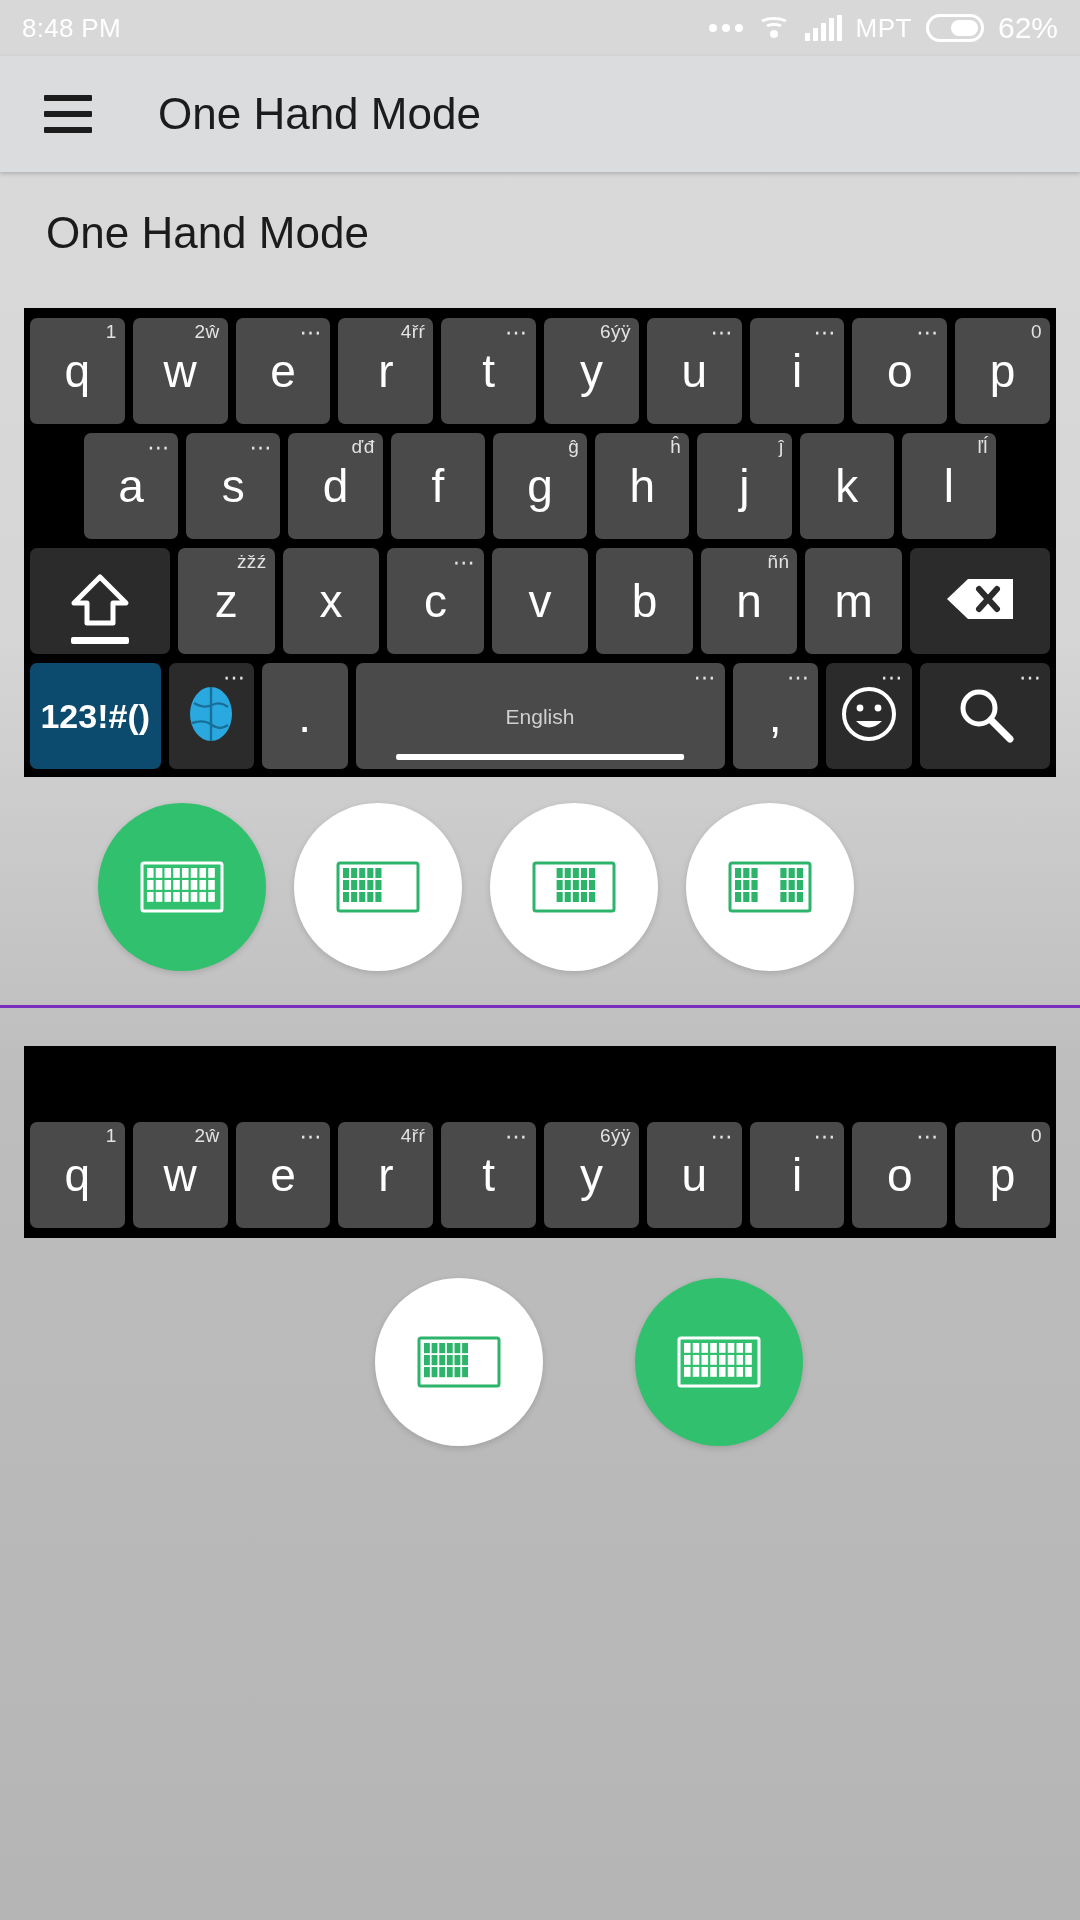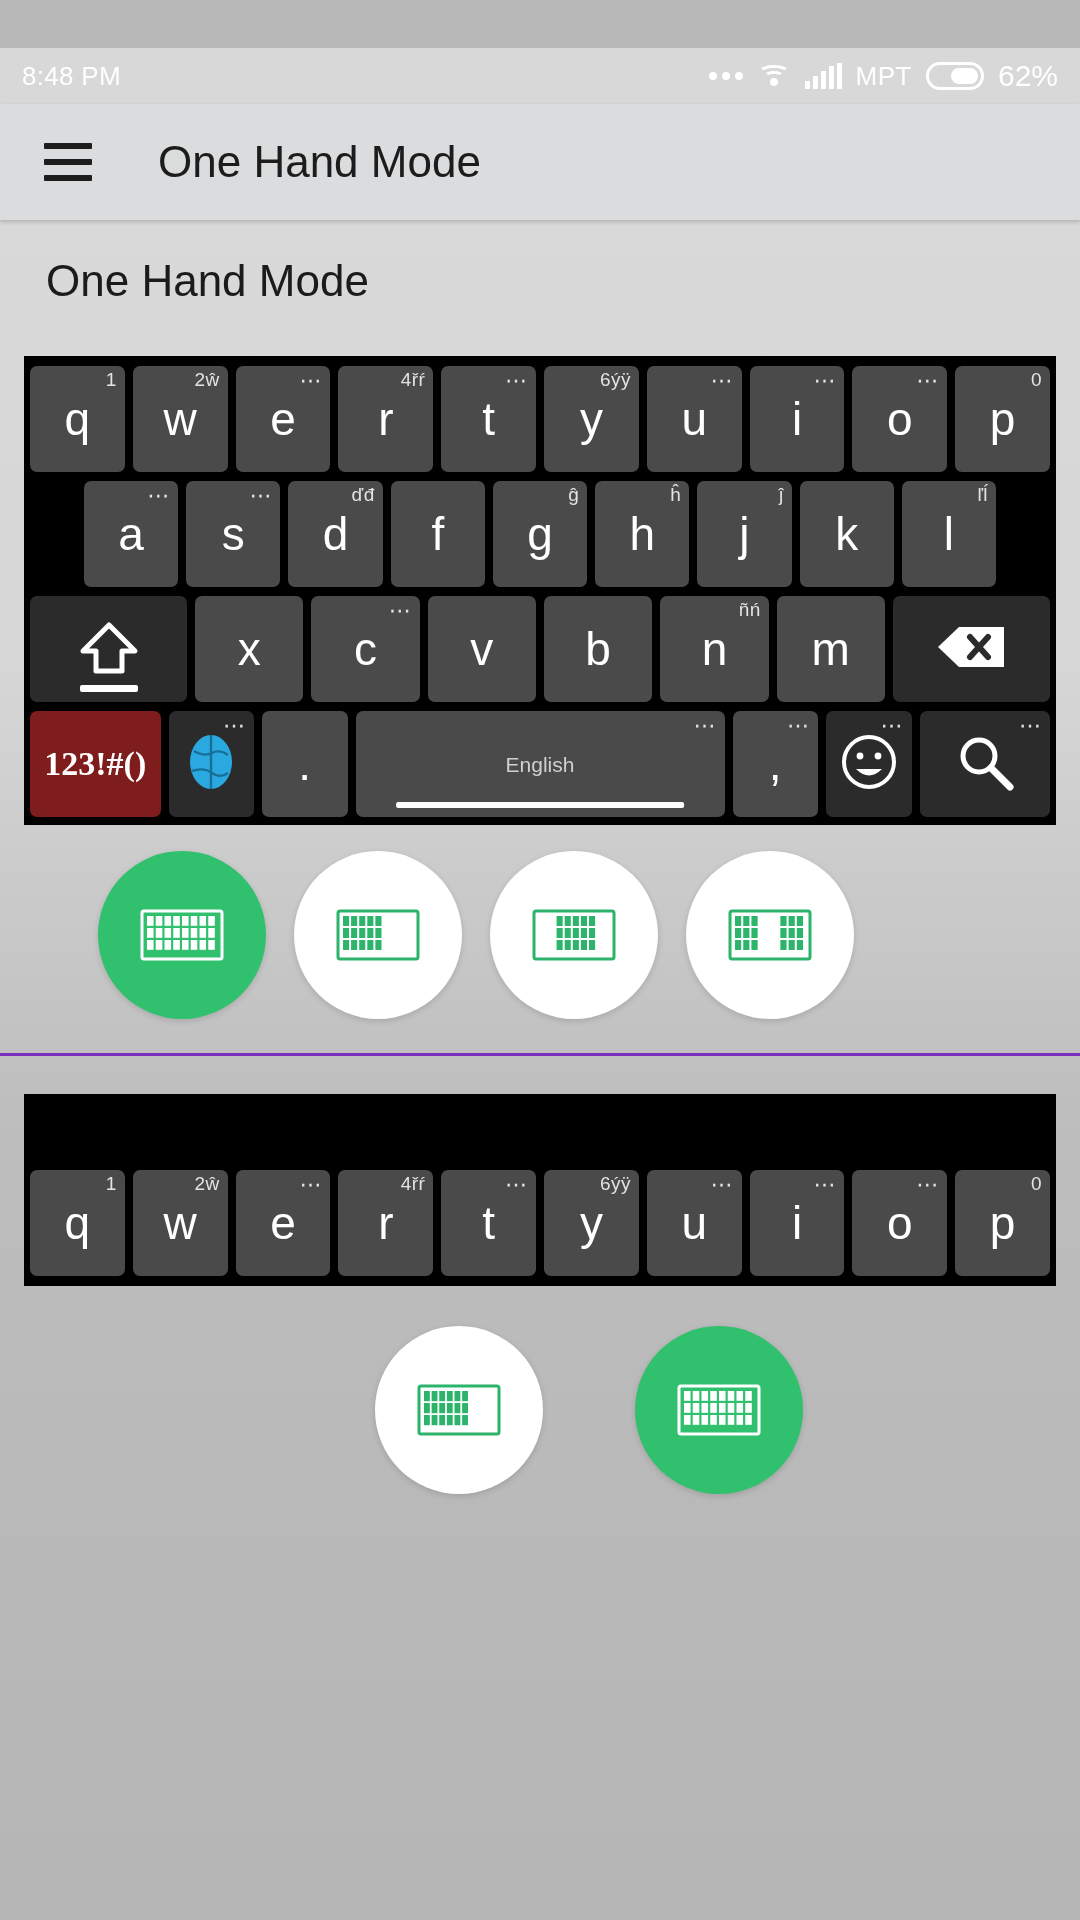--- a/index.html
+++ b/index.html
@@ -10,21 +10,20 @@
     overflow:hidden;
   }
 
   
   .status-bar {
     height:56px; width:100%;
     background:#d8d8d8;
     display:flex; align-items:center;
     padding:0 22px;
     color:#ffffff;
-    margin-top:48px;
   }
   .status-time { font-size:26px; letter-spacing:.3px; }
   .status-right { margin-left:auto; display:flex; align-items:center; gap:14px; }
   .dots-icon { display:flex; gap:5px; align-items:center; }
   .dots-icon i { width:8px; height:8px; border-radius:50%; background:#ffffff; display:block; }
   .wifi-icon { width:34px; height:26px; position:relative; }
   .wifi-icon span { position:absolute; left:50%; transform:translateX(-50%);
       border:3px solid #fff; border-bottom-color:transparent;
       border-left-color:transparent; border-right-color:transparent; border-radius:50% 50% 0 0; }
   .wifi-icon span.w1 { width:32px; height:16px; top:2px; }
@@ -92,21 +91,21 @@
     position:absolute; top:4px; right:8px;
     font-size:19px; color:#e3e3e3; letter-spacing:.4px;
     line-height:1;
   }
   .key .hint.dots { font-size:22px; letter-spacing:1px; }
   .key.spacer-l { flex:0 0 46px; background:transparent; }
   .key.spacer-r { flex:0 0 46px; background:transparent; }
 
   .key.shift { flex:1.45 1 0; background:#2b2b2b; }
   .key.bksp  { flex:1.45 1 0; background:#2b2b2b; }
-  .key.sym   { flex:1.45 1 0; background:#7f1d1d;font-family:Liberation Serif, serif; }
+  .key.sym   { flex:1.45 1 0; background:#0c4a6e; }
   .key.sym .lbl { font-size:34px; font-weight:700; }
   .key.globe { flex:0.95 1 0; background:#2b2b2b; }
   .key.period{ flex:0.95 1 0; }
   .key.space { flex:4.1 1 0; }
   .key.space .lbl { font-size:21px; color:#cfcfcf; }
   .key.comma { flex:0.95 1 0; }
   .key.emoji { flex:0.95 1 0; background:#2b2b2b; }
   .key.search{ flex:1.45 1 0; background:#2b2b2b; }
 
   .shift-arrow { width:62px; height:56px; position:relative; }
@@ -273,20 +272,24 @@
       </div>
       <div class="kb-row" id="kb-row-3">
         <div class="key shift">
           <span class="shift-arrow">
             <svg viewBox="0 0 62 56">
                 <path d="M31 4 L57 30 H44 V50 H18 V30 H5 Z" fill="none" stroke="#fff" stroke-width="5" stroke-linejoin="round"></path>
               </svg>
           </span>
           <span class="shift-underline"></span>
         </div>
+        <div class="key">
+            <span class="hint">żžź</span>
+            <span class="lbl">z</span>
+          </div>
           <div class="key">
             <span class="lbl">x</span>
           </div>
           <div class="key">
             <span class="hint dots">⋯</span>
             <span class="lbl">c</span>
           </div>
           <div class="key">
             <span class="lbl">v</span>
           </div>

